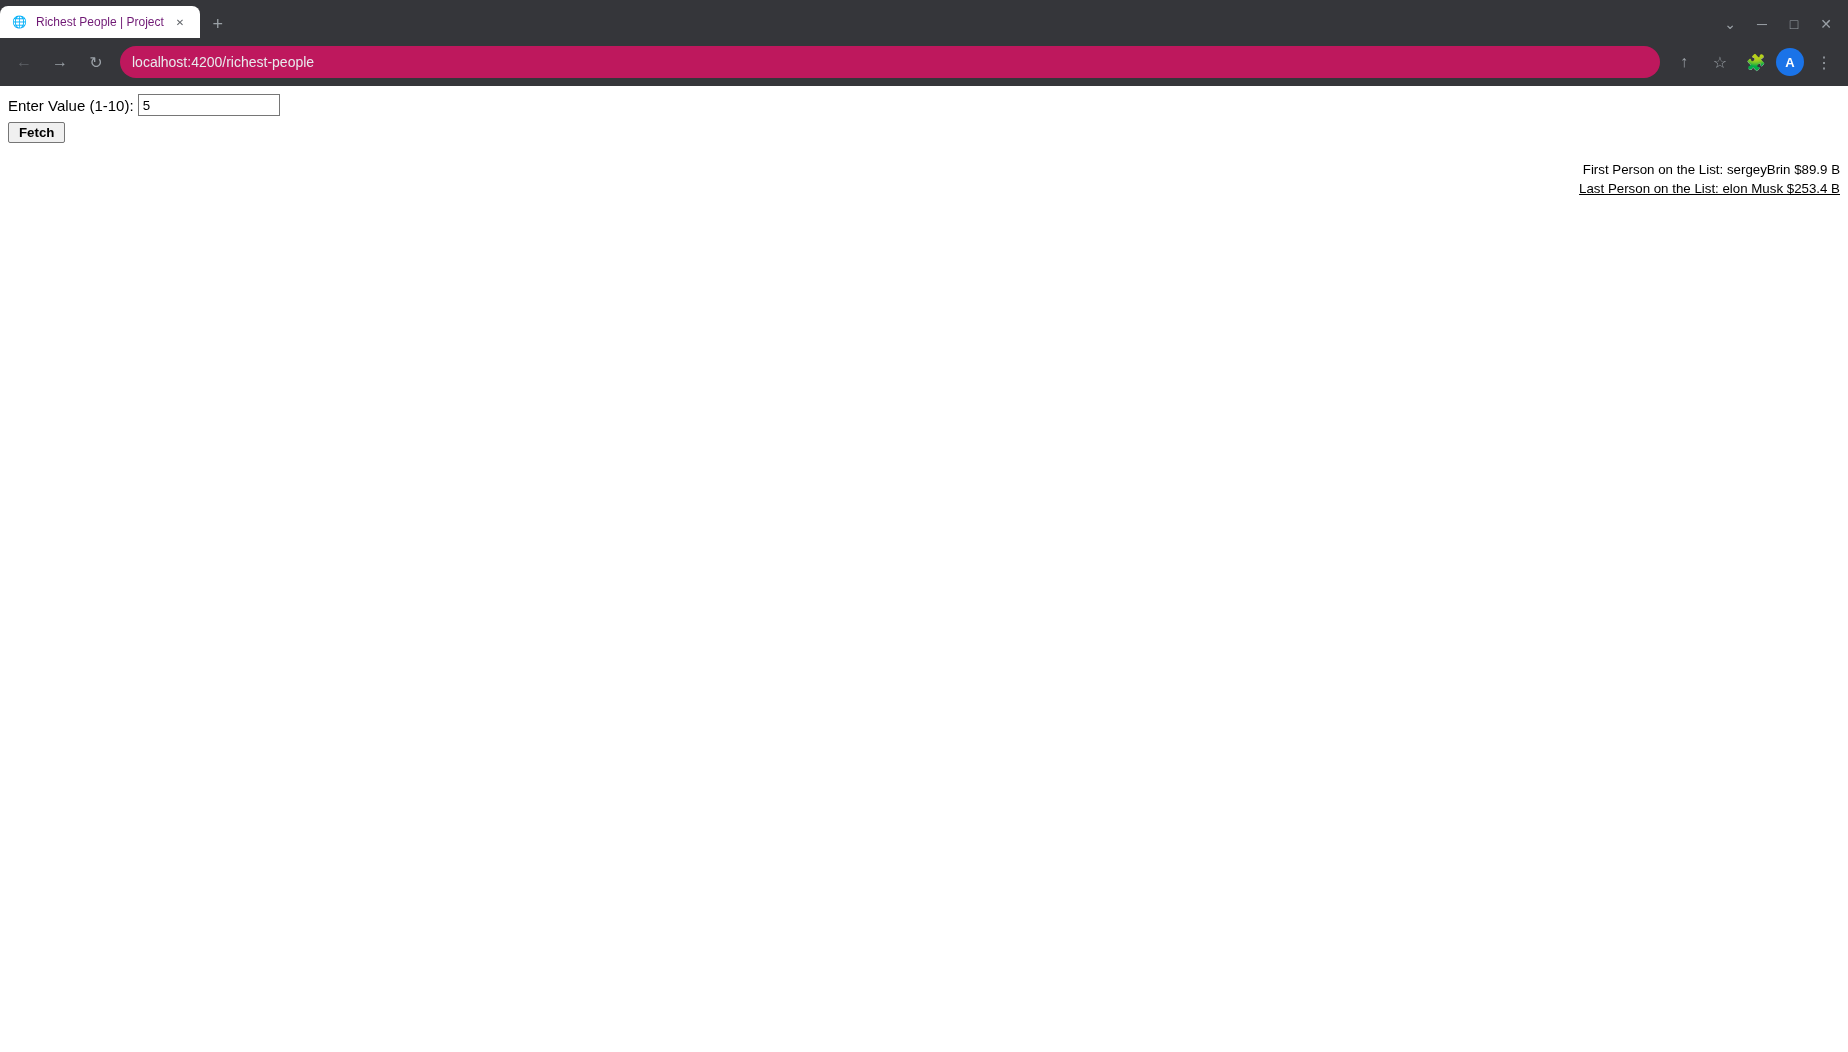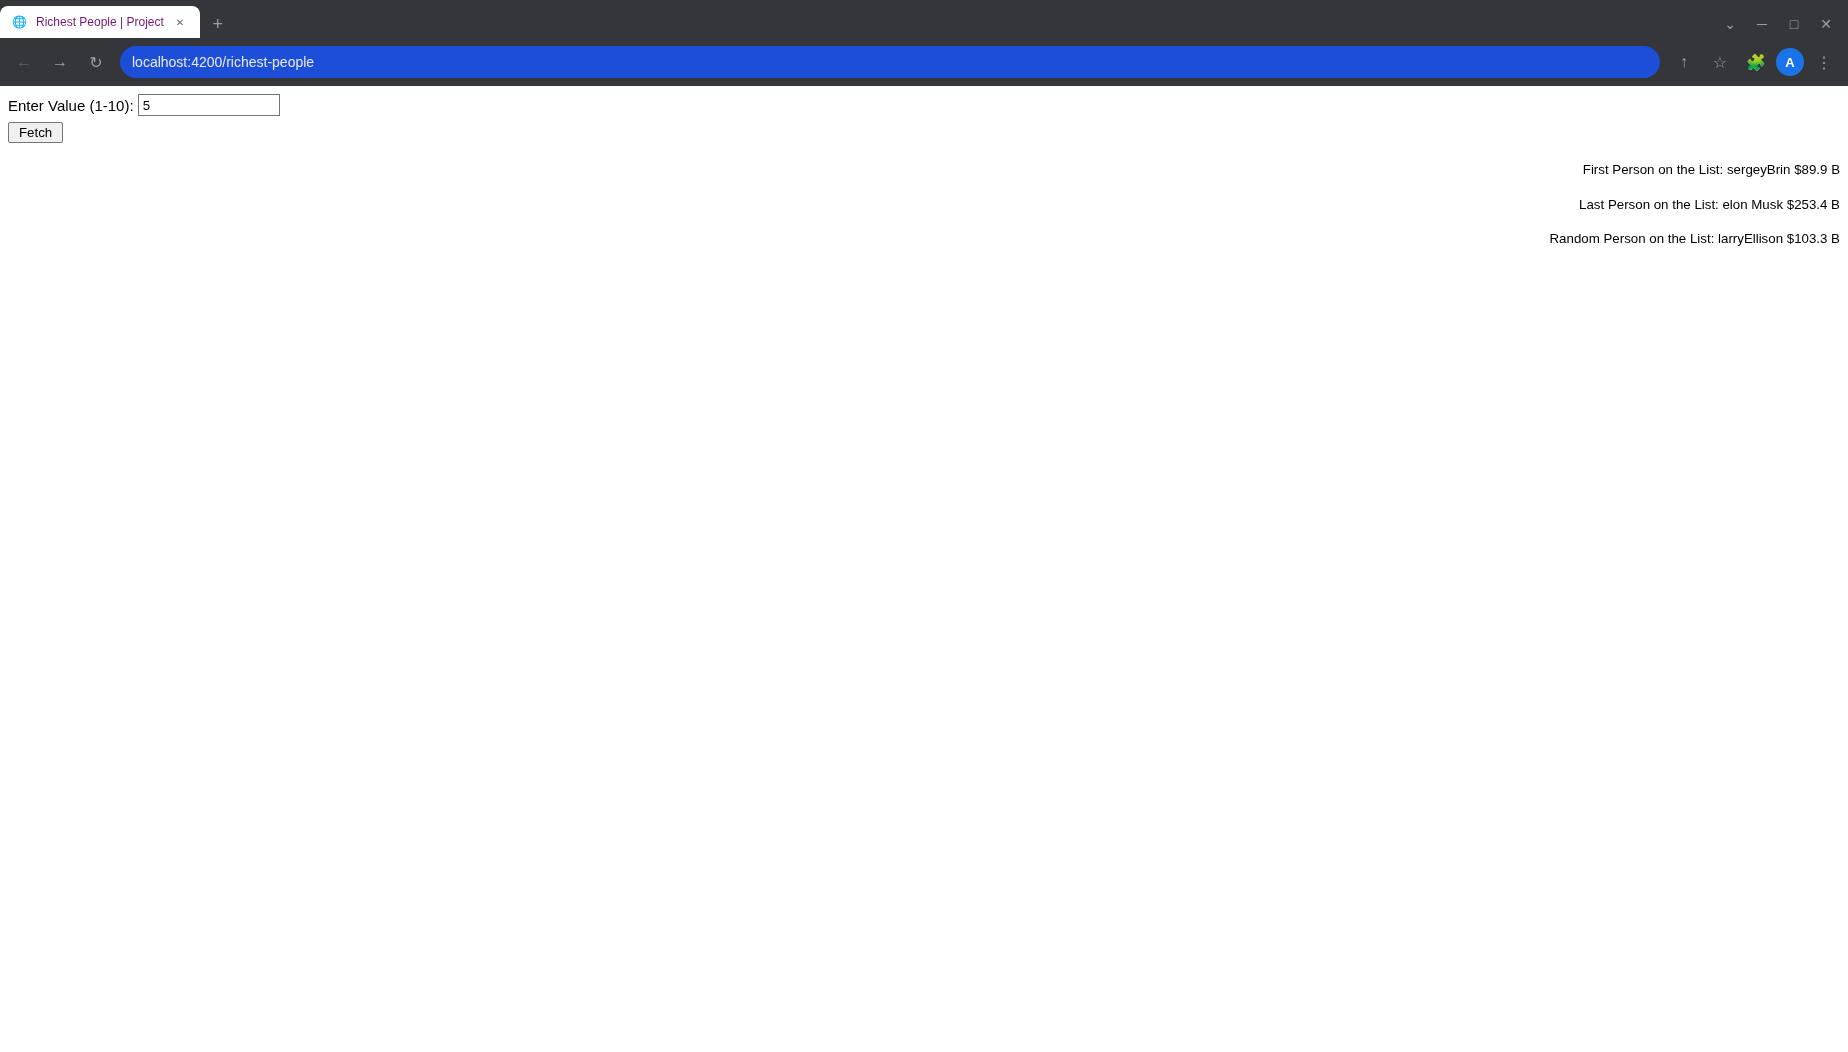--- a/index.html
+++ b/index.html
@@ -131,21 +131,21 @@
     }
 
     .nav-btn.disabled {
       opacity: 0.4;
       cursor: default;
     }
 
     .address-input-wrap {
       flex: 1;
       height: 32px;
-      background: #1d4ed8;
+      background: #be185d;
       border-radius: 16px;
       display: flex;
       align-items: center;
       padding: 0 12px;
       gap: 6px;
       margin: 0 4px;
     }
 
     .address-text {
       font-size: 14px;
@@ -218,32 +218,34 @@
     .fetch-button {
       display: block;
       margin-top: 2px;
       padding: 2px 10px;
       font-size: 13.3px;
       cursor: pointer;
       border: 1px solid #767676;
       background: #f0f0f0;
       color: #000000;
       border-radius: 2px;
+      font-weight: bold;
     }
 
     .result-line {
       font-size: 13.3px;
       color: #000000;
       margin-top: 18px;
       line-height: 1.4;
       text-align: right;
     }
 
     .result-line + .result-line {
-      margin-top: 16px;
+      margin-top: 0;
+      text-decoration: underline;
     }
   </style>
 </head>
 <body>
 
 <div class="browser-chrome">
 
   <div class="tab-bar">
     <div class="tab">
       <span class="tab-favicon">🌐</span>
@@ -277,16 +279,15 @@
 
   <div class="page-content">
     <div class="form-row">
       <label class="form-label">Enter Value (1-10):</label>
       <input class="form-input" type="text" value="5" style="">
     </div>
     <button class="fetch-button">Fetch</button>
 
     <div class="result-line">First Person on the List: sergeyBrin $89.9 B</div>
     <div class="result-line">Last Person on the List: elon Musk $253.4 B</div>
-    <div class="result-line">Random Person on the List: larryEllison $103.3 B</div>
   </div>
 
 </div>
 
 </body></html>

